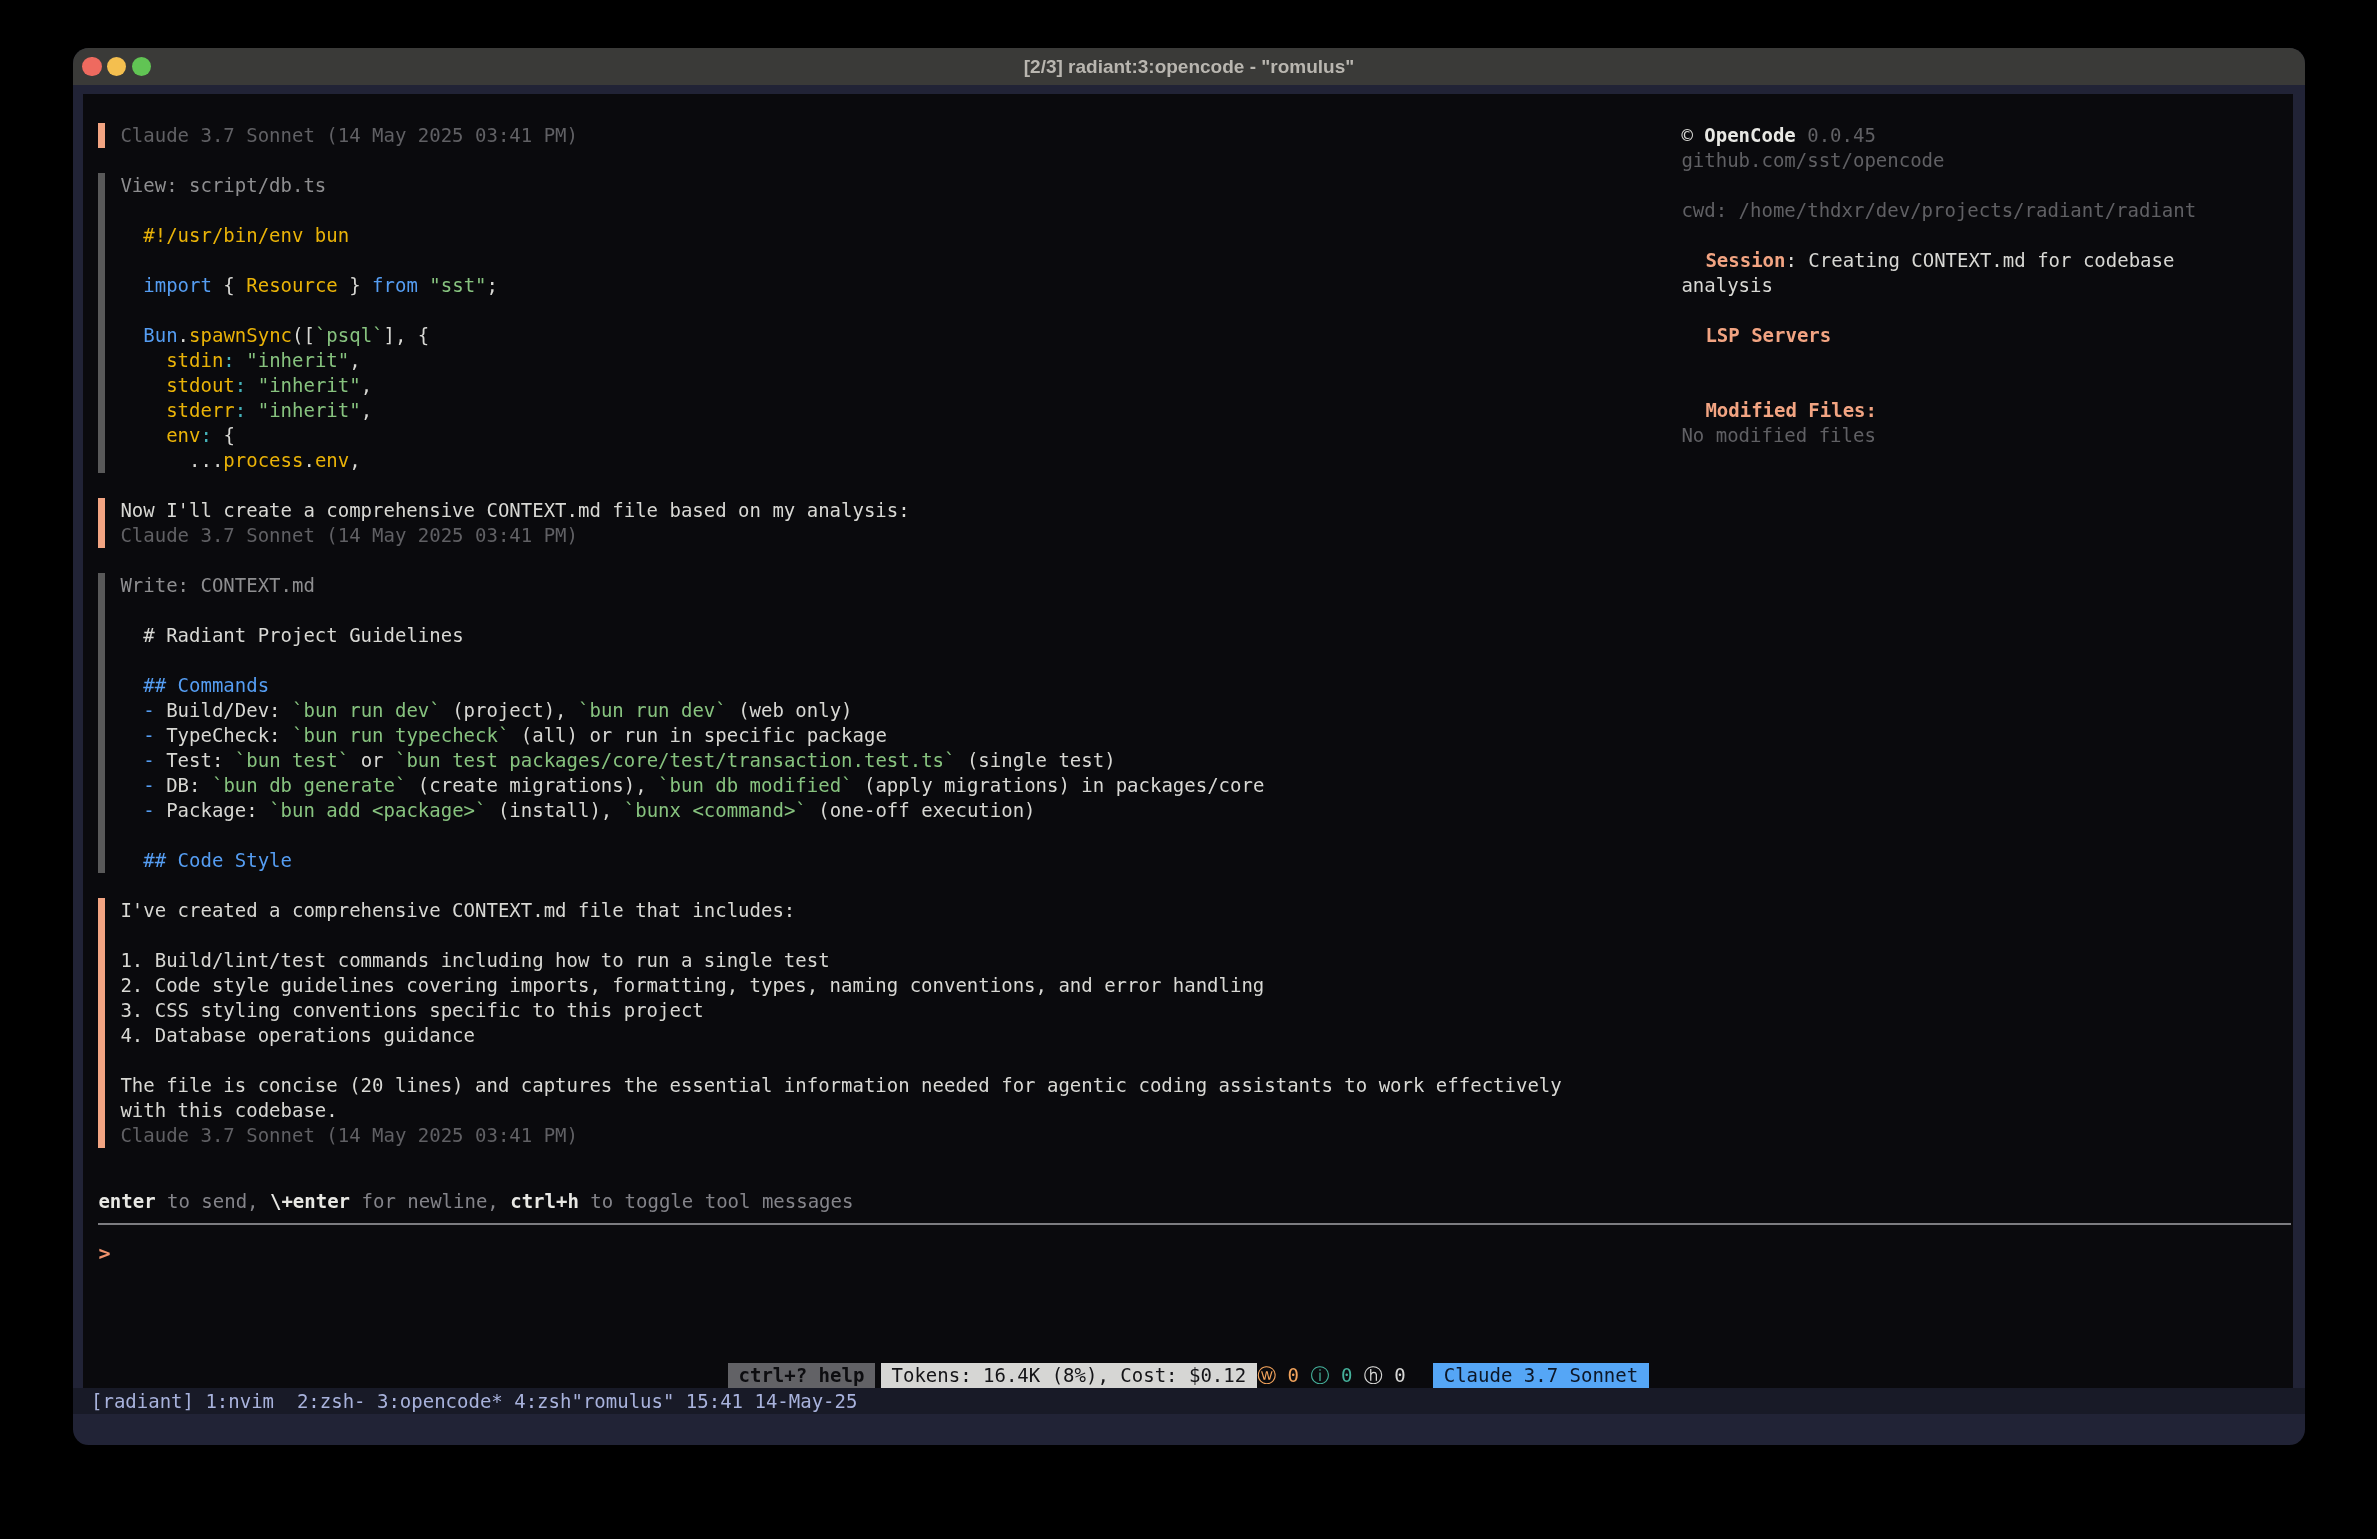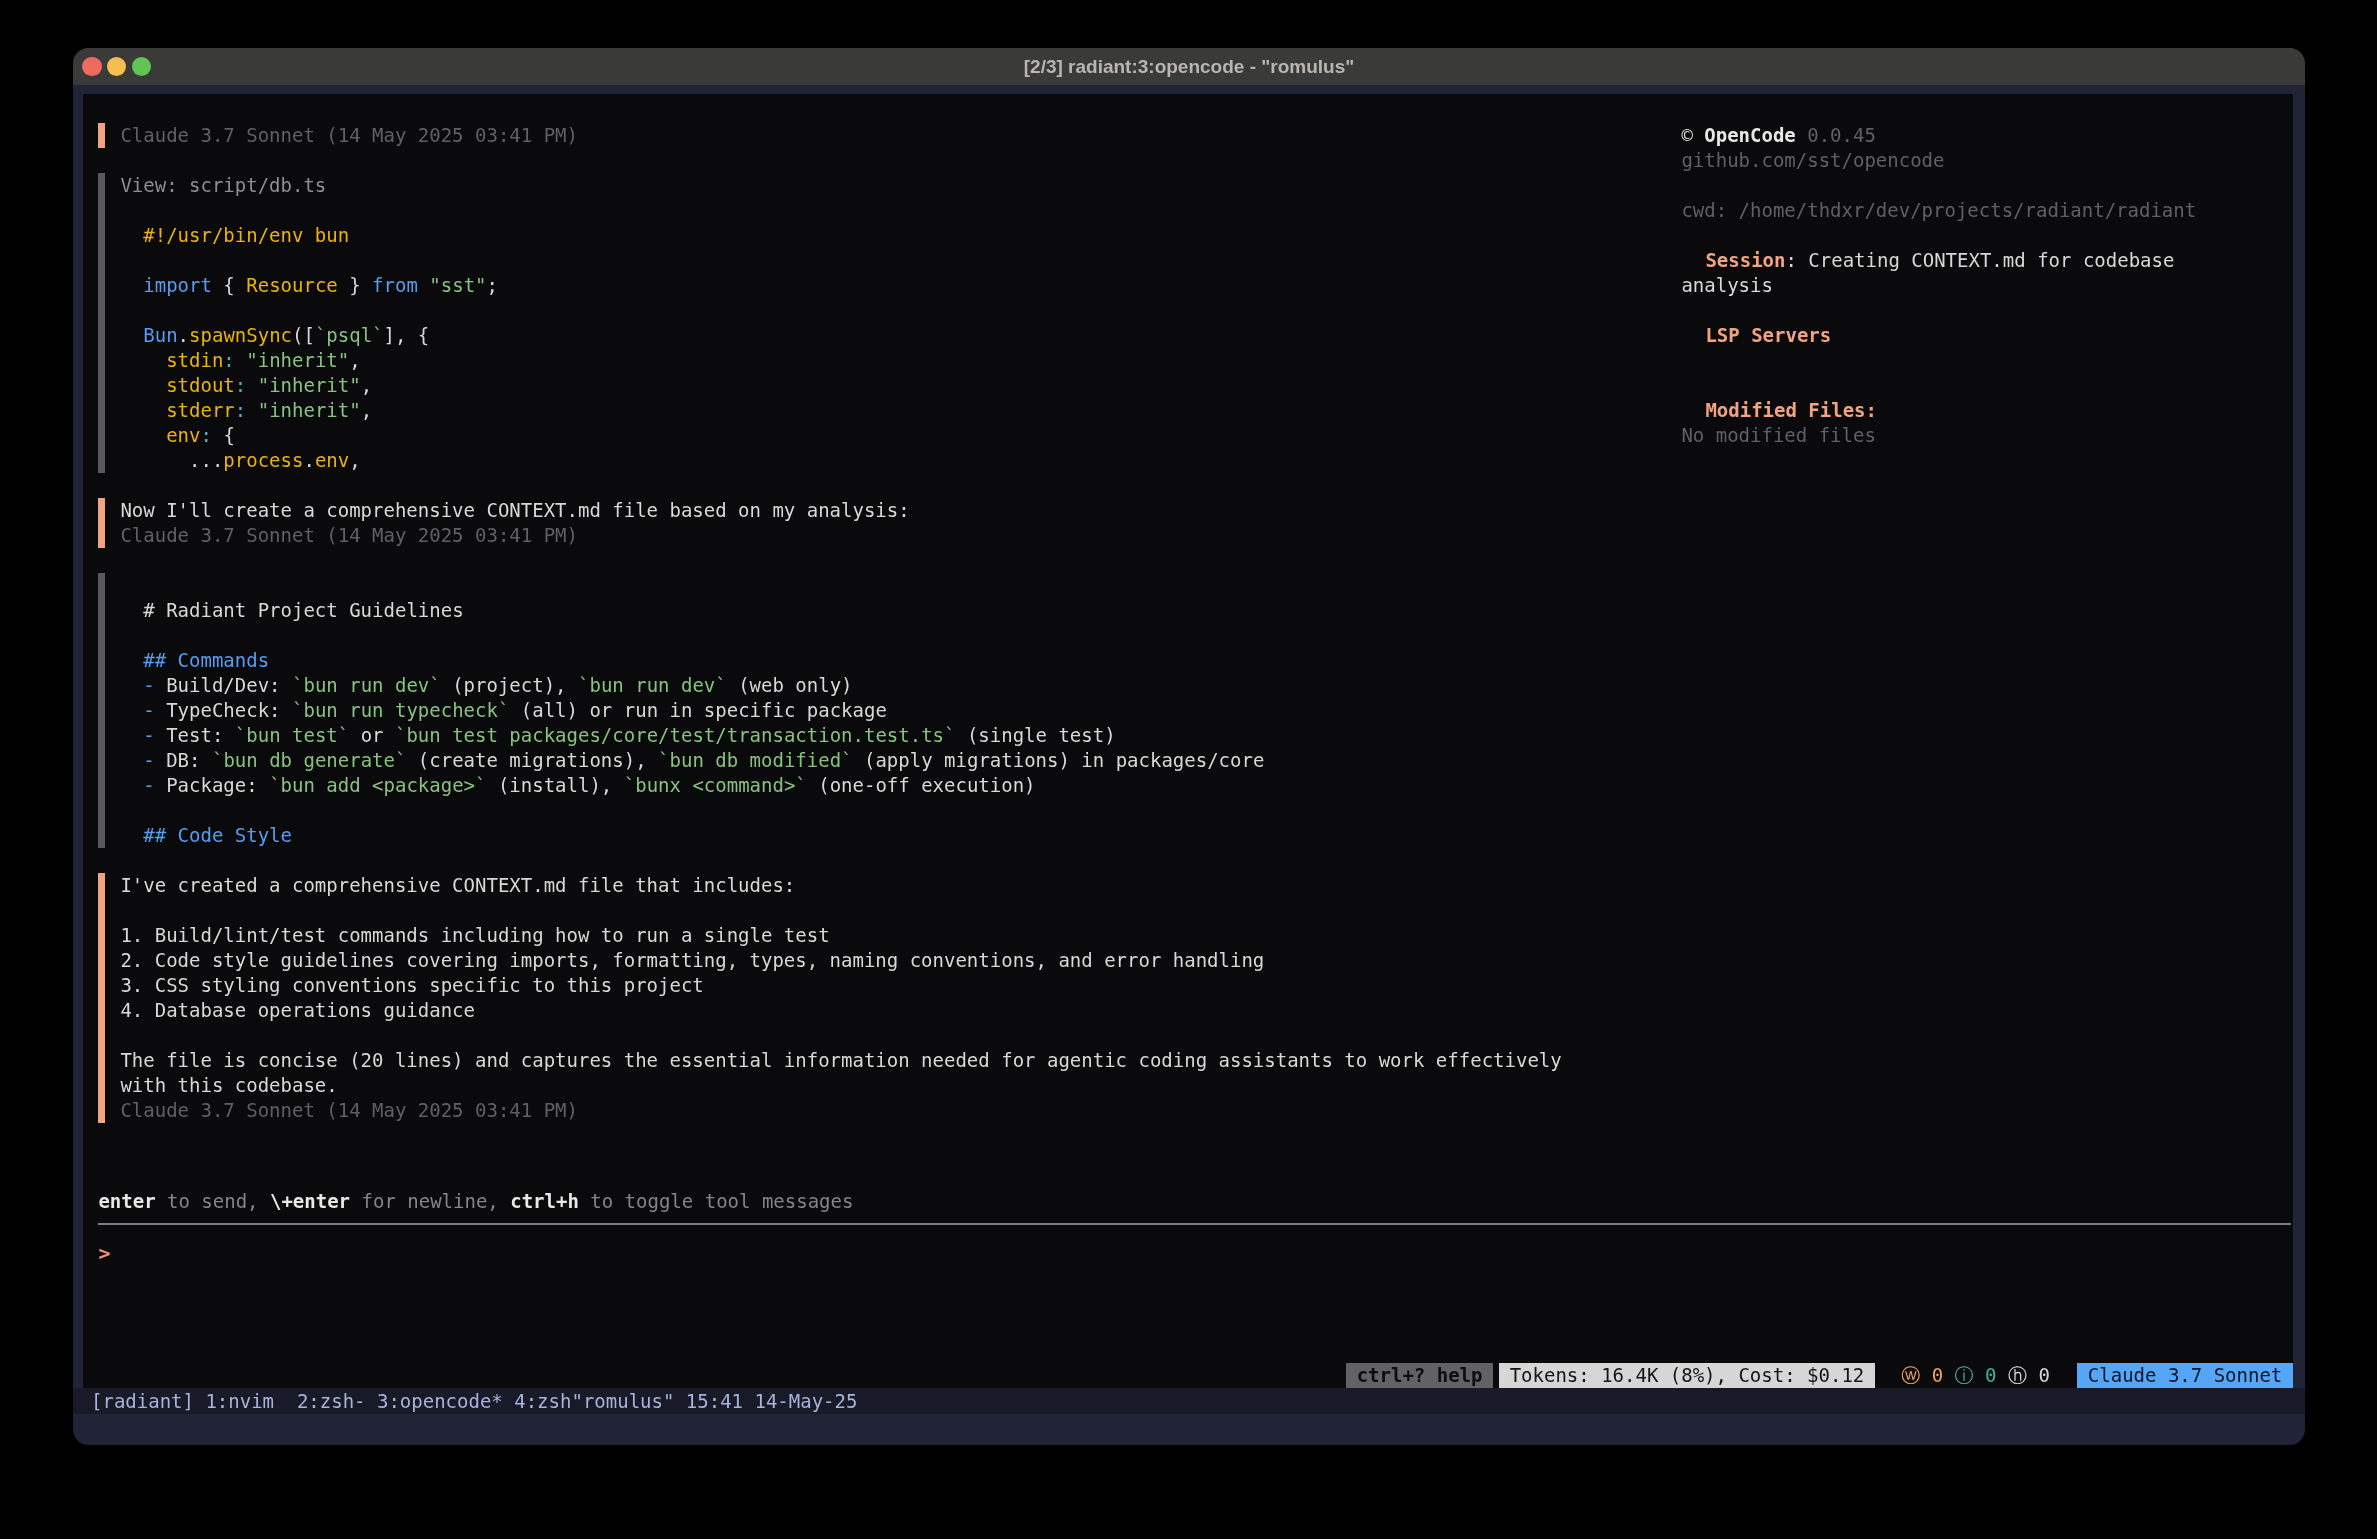--- a/index.html
+++ b/index.html
@@ -43,23 +43,22 @@
   .sidepanel { position:absolute; left:1598px; top:29px; width:542px; }
   
   .composer { position:absolute; left:15px; right:2px; top:1095px; }
   .hint { line-height:25px; white-space:pre-wrap; }
   .divider { height:2px; background:#7c7c80; margin-top:8.5px; }
   .promptline { margin-top:15.7px; line-height:26px; }
   .prompt-caret { color:#f0926c; font-weight:700; font-size:20px; }
   
   .statusbar {
     position:absolute; left:0; right:0; bottom:0; height:25.4px;
-    display:flex; justify-content:flex-end; line-height:25.4px; font-size:19px;
+    display:flex; justify-content:center; line-height:25.4px; font-size:19px;
     white-space:pre;
-    gap:26px;
   }
   .sb-left { display:flex; }
   .sb-help {
     background:#626266; color:#0d0d10; font-weight:700; padding:0 11px;
     margin-right:5.2px; display:inline-block;
   }
   .sb-tokens { background:#d6d6d4; color:#141417; padding:0 11px; display:inline-block; }
   .sb-right { display:flex; align-items:center; }
   .sb-badges { margin-right:27px; white-space:pre; }
   .sb-model { background:#55a6f6; color:#0c1626; padding:0 11px; display:inline-block; }
@@ -117,20 +116,21 @@
             <div class="line"><span>    </span><span class="c-pink">stdout</span><span class="c-teal">:</span><span> </span><span class="c-green">"inherit"</span><span class="c-white">,</span></div>
             <div class="line"><span>    </span><span class="c-pink">stderr</span><span class="c-teal">:</span><span> </span><span class="c-green">"inherit"</span><span class="c-white">,</span></div>
             <div class="line"><span>    </span><span class="c-pink">env</span><span class="c-teal">:</span><span class="c-white"> {</span></div>
             <div class="line"><span class="c-white">      ...</span><span class="c-pink">process</span><span class="c-white">.</span><span class="c-pink">env</span><span class="c-white">,</span></div>
           </div>
           <div class="block assistant">
             <div class="line"><span class="c-white">Now I'll create a comprehensive CONTEXT.md file based on my analysis:</span></div>
             <div class="line"><span class="c-dim">Claude 3.7 Sonnet (14 May 2025 03:41 PM)</span></div>
           </div>
           <div class="block tool">
+            <div class="line"><span class="c-gray">Write: CONTEXT.md</span></div>
             <div class="line">&nbsp;</div>
             <div class="line"><span class="c-white">  # Radiant Project Guidelines</span></div>
             <div class="line">&nbsp;</div>
             <div class="line"><span class="c-blue">  ## Commands</span></div>
             <div class="line"><span>  </span><span class="c-blue">-</span><span class="c-white"> Build/Dev: </span><span class="c-green">`bun run dev`</span><span class="c-white"> (project), </span><span class="c-green">`bun run dev`</span><span class="c-white"> (web only)</span></div>
             <div class="line"><span>  </span><span class="c-blue">-</span><span class="c-white"> TypeCheck: </span><span class="c-green">`bun run typecheck`</span><span class="c-white"> (all) or run in specific package</span></div>
             <div class="line"><span>  </span><span class="c-blue">-</span><span class="c-white"> Test: </span><span class="c-green">`bun test`</span><span class="c-white"> or </span><span class="c-green">`bun test packages/core/test/transaction.test.ts`</span><span class="c-white"> (single test)</span></div>
             <div class="line"><span>  </span><span class="c-blue">-</span><span class="c-white"> DB: </span><span class="c-green">`bun db generate`</span><span class="c-white"> (create migrations), </span><span class="c-green">`bun db modified`</span><span class="c-white"> (apply migrations) in packages/core</span></div>
             <div class="line"><span>  </span><span class="c-blue">-</span><span class="c-white"> Package: </span><span class="c-green">`bun add &lt;package&gt;`</span><span class="c-white"> (install), </span><span class="c-green">`bunx &lt;command&gt;`</span><span class="c-white"> (one-off execution)</span></div>
             <div class="line">&nbsp;</div>

